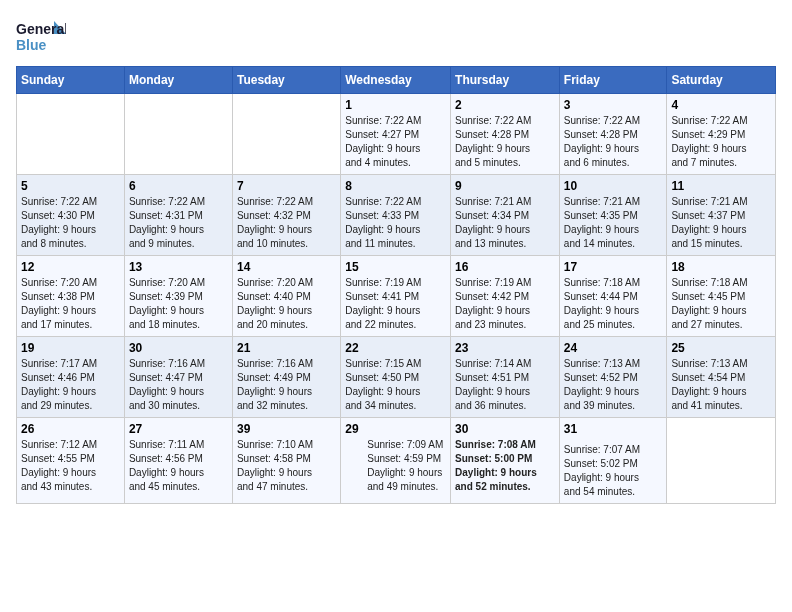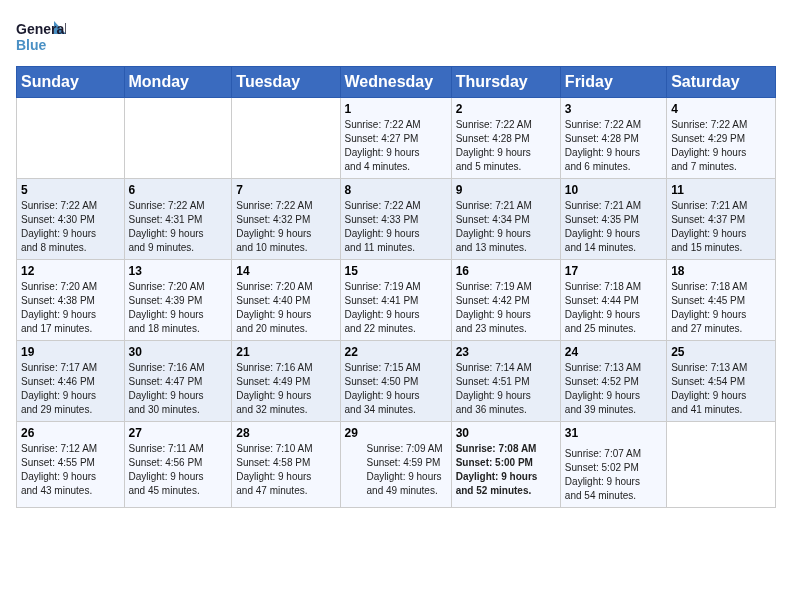--- a/index.html
+++ b/index.html
@@ -37,21 +37,21 @@
     table {
       width: 100%;
       border-collapse: collapse;
       font-size: 10px;
     }
     thead th {
       background-color: #3a6bbf;
       color: #fff;
       text-align: left;
       padding: 6px 4px;
-      font-size: 16px;
+      font-size: 12px;
       font-weight: bold;
       border: 1px solid #2a5aaf;
     }
     tbody td {
       border: 1px solid #ccc;
       vertical-align: top;
       padding: 4px;
       width: 113px;
       min-height: 70px;
       background: #fff;
@@ -300,21 +300,21 @@
 and 43 minutes.</div>
         </td>
         <td>
           <span class="day-num">27</span>
           <div class="cell-text" style="white-space: pre-line;">Sunrise: 7:11 AM
 Sunset: 4:56 PM
 Daylight: 9 hours
 and 45 minutes.</div>
         </td>
         <td>
-          <span class="day-num">28</span>
+          <span class="day-num">39</span>
           <div class="cell-text" style="white-space: pre-line;">Sunrise: 7:10 AM
 Sunset: 4:58 PM
 Daylight: 9 hours
 and 47 minutes.</div>
         </td>
         <td>
           <span class="day-num">29</span>
           <div class="cell-text" style="white-space: pre-line; margin-left: 22px;">Sunrise: 7:09 AM
 Sunset: 4:59 PM
 Daylight: 9 hours

